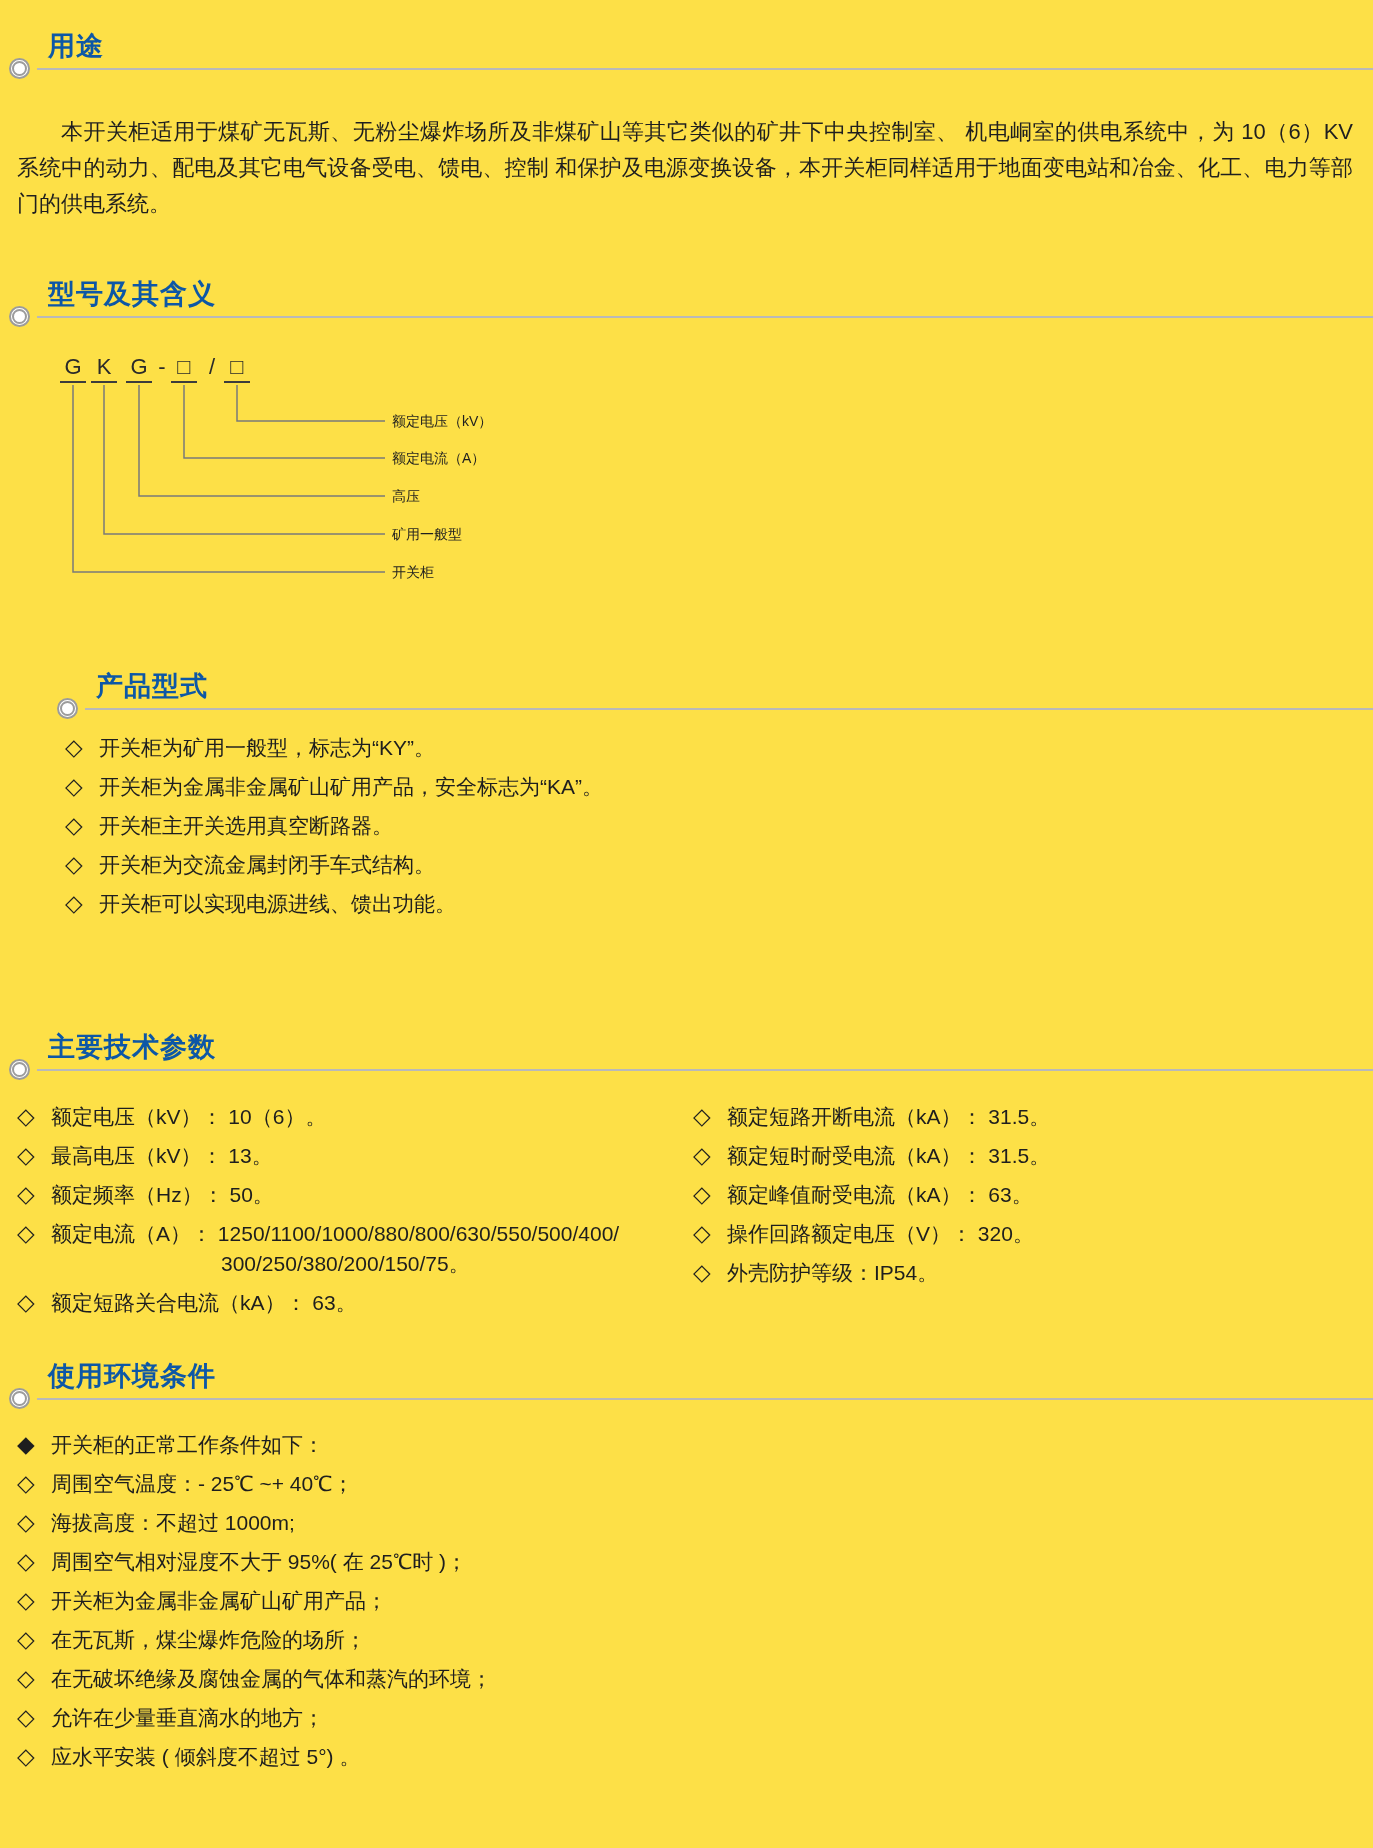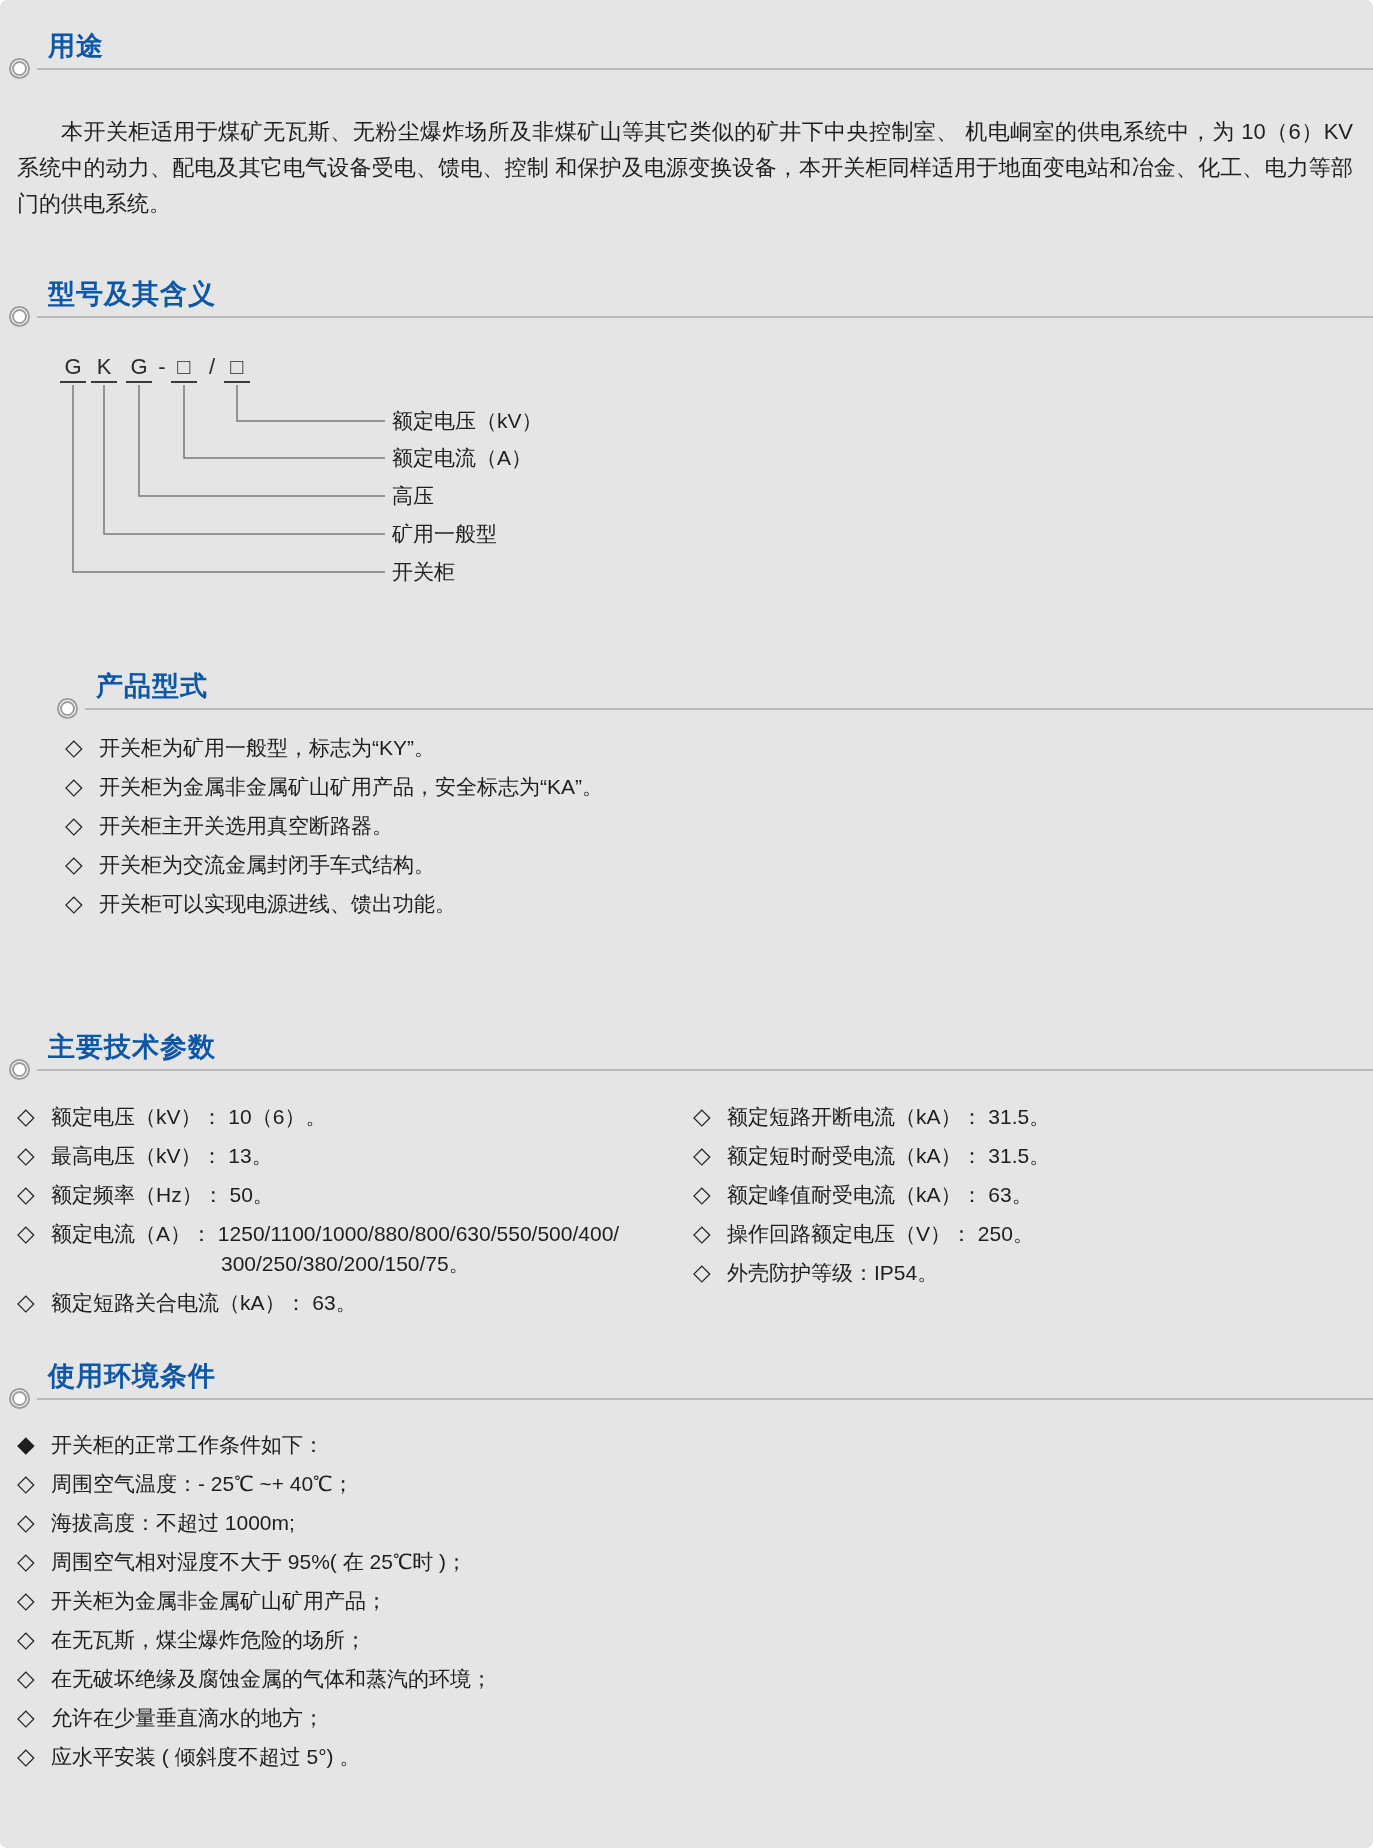--- a/index.html
+++ b/index.html
@@ -1,18 +1,18 @@
 <!DOCTYPE html>
 <html><head>
 <meta charset="utf-8">
 <style>
   html,body { margin:0; padding:0; background:#ffffff; }
   .page {
-    position:relative; width:1373px; height:1848px; background:#e5e5e5;
-    font-family:"Liberation Sans", sans-serif; color:#1e1e1e; overflow:hidden;border-radius:7px;
+    position:relative; width:1373px; height:1848px; background:#fde047;
+    font-family:"Liberation Sans", sans-serif; color:#1e1e1e; overflow:hidden;
   }
   .sec { position:absolute; left:0; right:0; }
   #sec-usage   { top:30px; }
   #sec-model   { top:278px; }
   #sec-product { top:670px;margin-left:48px; }
   #sec-tech    { top:995px;margin-top:36px; }
   #sec-env     { top:1360px; }
 
   .sec-title {
     margin:0 0 0 48px; font-size:27px; line-height:32px; font-weight:bold;
@@ -40,21 +40,21 @@
   
   .diagram { position:relative; margin:20px 0 0 60px; height:245px; }
   .dg-char {
     position:absolute; top:0; width:30px; text-align:center;
     font-size:22px; line-height:26px; color:#2a2a2a;
   }
   .dg-u { position:absolute; top:27px; width:26px; height:0; border-top:2px solid #3c3c3c; }
   .dg-lines { position:absolute; left:0; top:0; }
   .dg-label {
     position:absolute; left:332px; white-space:nowrap;
-    font-size:21px; line-height:28px; color:#1f1f1f;
+    font-size:14px; line-height:28px; color:#1f1f1f;
   }
 
   
   .rows { margin-left:17px; }
   .rows-product { margin-top:7px; }
   .rows-env { margin-top:14px; }
   .row {
     display:flex; align-items:flex-start; margin-bottom:9px;
     font-size:21px; line-height:30px; color:#1e1e1e;
   }
@@ -188,21 +188,21 @@
         <div class="row">
           <span class="marker">◇</span>
           <span class="rtext">额定短时耐受电流（kA）： 31.5。</span>
         </div>
         <div class="row">
           <span class="marker">◇</span>
           <span class="rtext">额定峰值耐受电流（kA）： 63。</span>
         </div>
         <div class="row">
           <span class="marker">◇</span>
-          <span class="rtext">操作回路额定电压（V）： 250。</span>
+          <span class="rtext">操作回路额定电压（V）： 320。</span>
         </div>
         <div class="row">
           <span class="marker">◇</span>
           <span class="rtext">外壳防护等级：IP54。</span>
         </div>
       </div>
     </div>
   </section>
 
   <section class="sec" id="sec-env">

